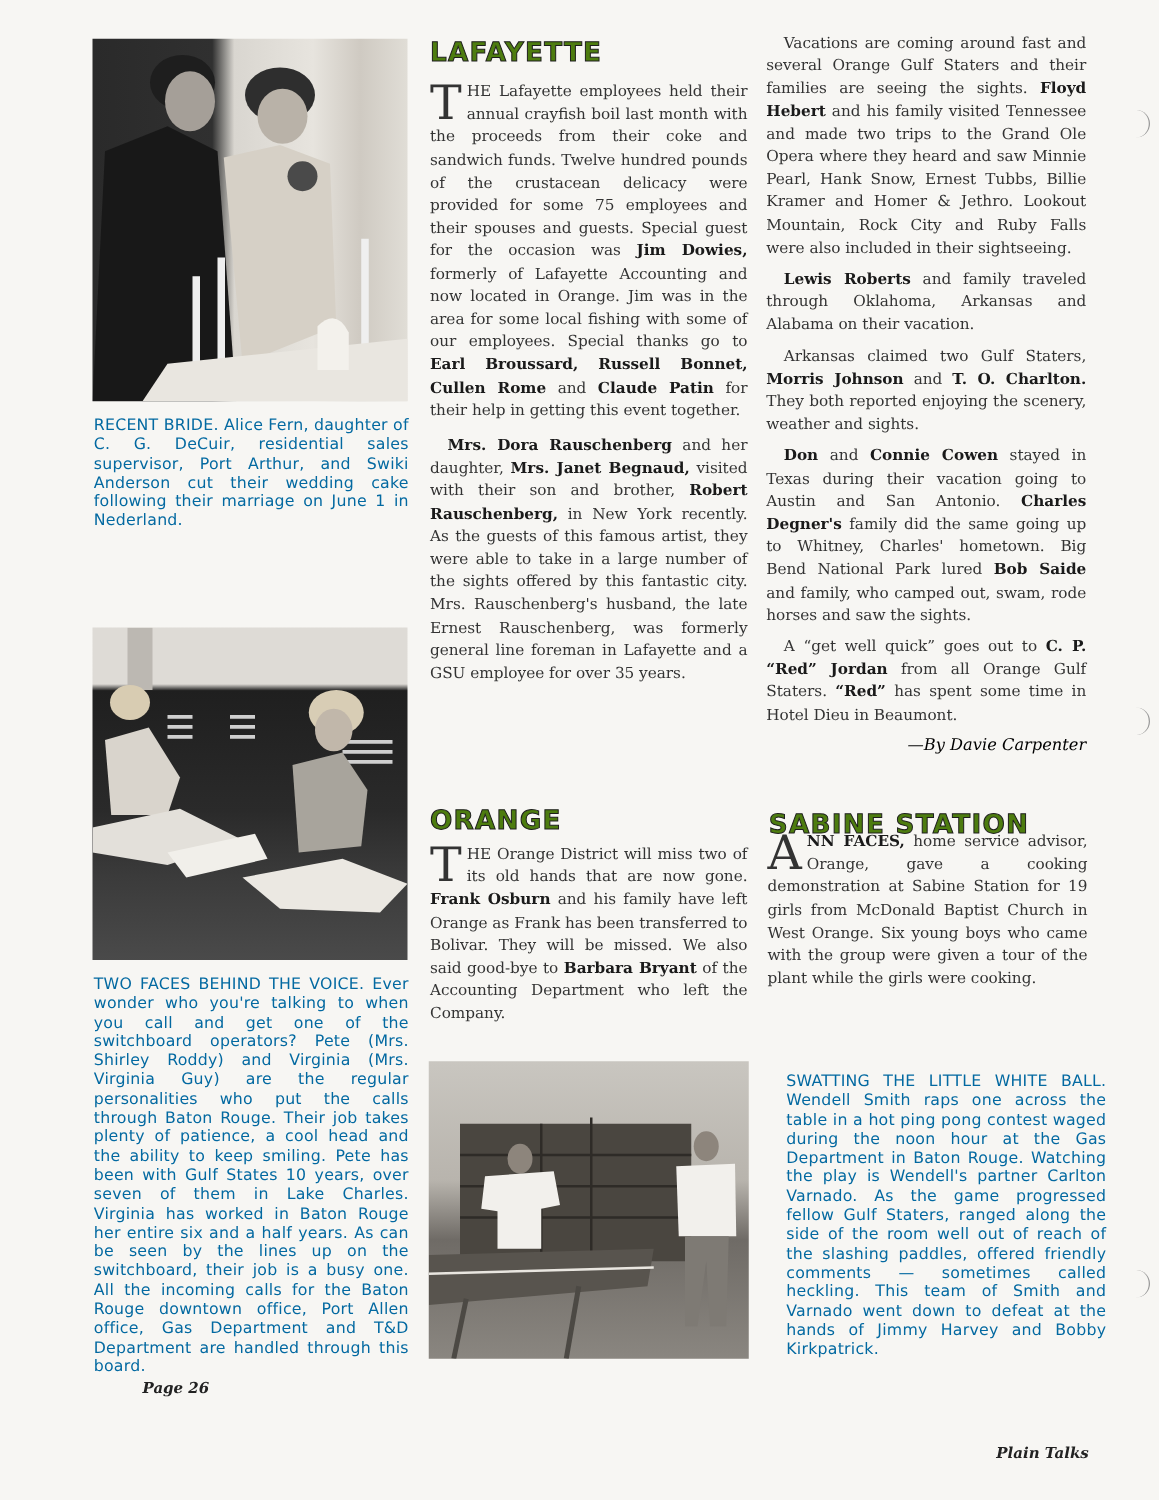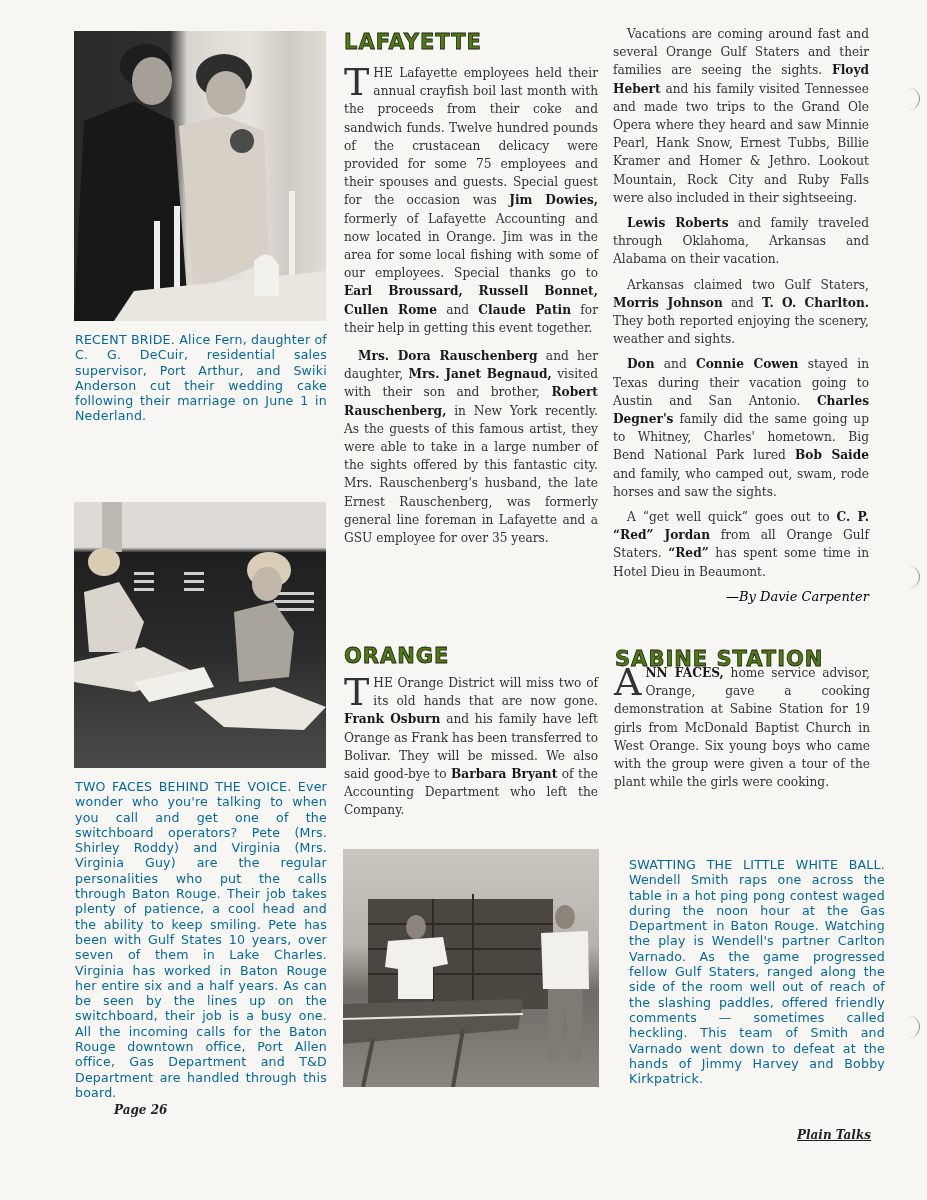--- a/index.html
+++ b/index.html
@@ -148,17 +148,17 @@
 <div class="article" style="left:614px;top:664px;width:256px;">
   <p class="nodent"><span class="dropcap">A</span><b>NN FACES,</b><span> home service advisor, Orange, gave a cooking demonstration at Sabine Station for 19 girls from McDonald Baptist Church in West Orange. Six young boys who came with the group were given a tour of the plant while the girls were cooking.</span></p>
 </div>
 
 <div class="caption" style="left:614px;top:857px;width:256px;margin-left:15px;">
   <span class="lead">SWATTING THE LITTLE WHITE BALL.</span>
   <span>Wendell Smith raps one across the table in a hot ping pong contest waged during the noon hour at the Gas Department in Baton Rouge. Watching the play is Wendell's partner Carlton Varnado. As the game progressed fellow Gulf Staters, ranged along the side of the room well out of reach of the slashing paddles, offered friendly comments — sometimes called heckling. This team of Smith and Varnado went down to defeat at the hands of Jimmy Harvey and Bobby Kirkpatrick.</span>
 </div>
 
 <div class="footer" style="left:74px;top:1103px;">Page 26</div>
-<div class="footer" style="right:56px;top:1128px;text-decoration:underline;">Plain Talks</div>
+<div class="footer" style="right:56px;top:1155px;">Plain Talks</div>
 
 <div class="mark" style="left:905px;top:88px;"></div>
 <div class="mark" style="left:905px;top:566px;"></div>
 <div class="mark" style="left:905px;top:1016px;"></div>
 
 </body></html>

